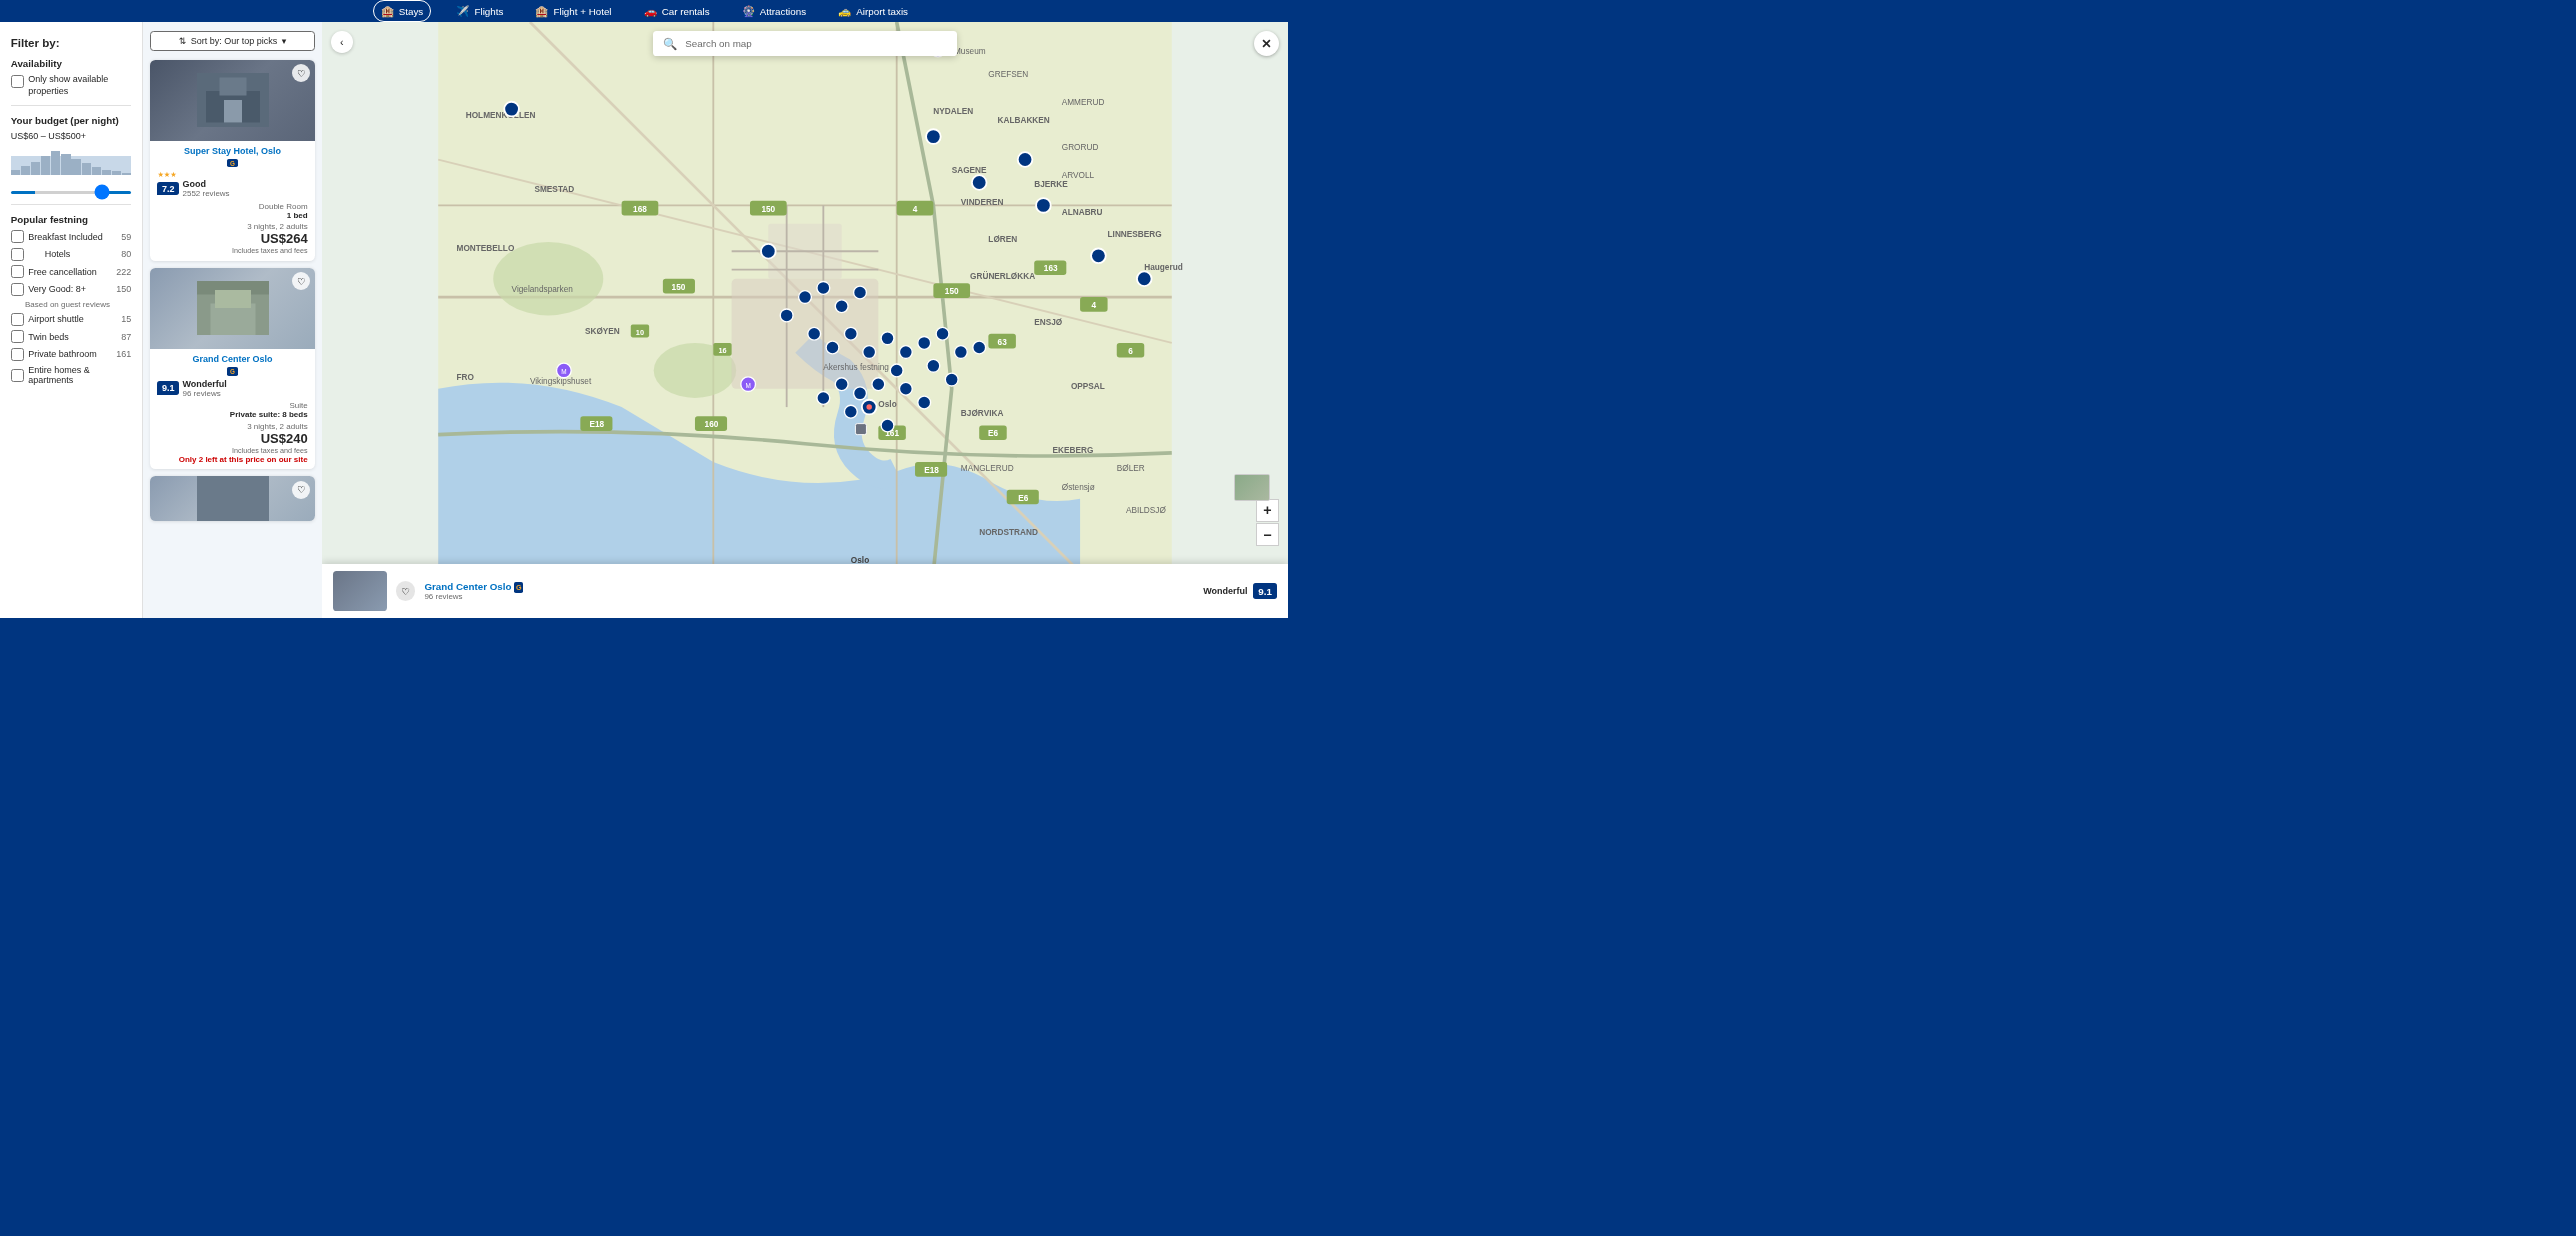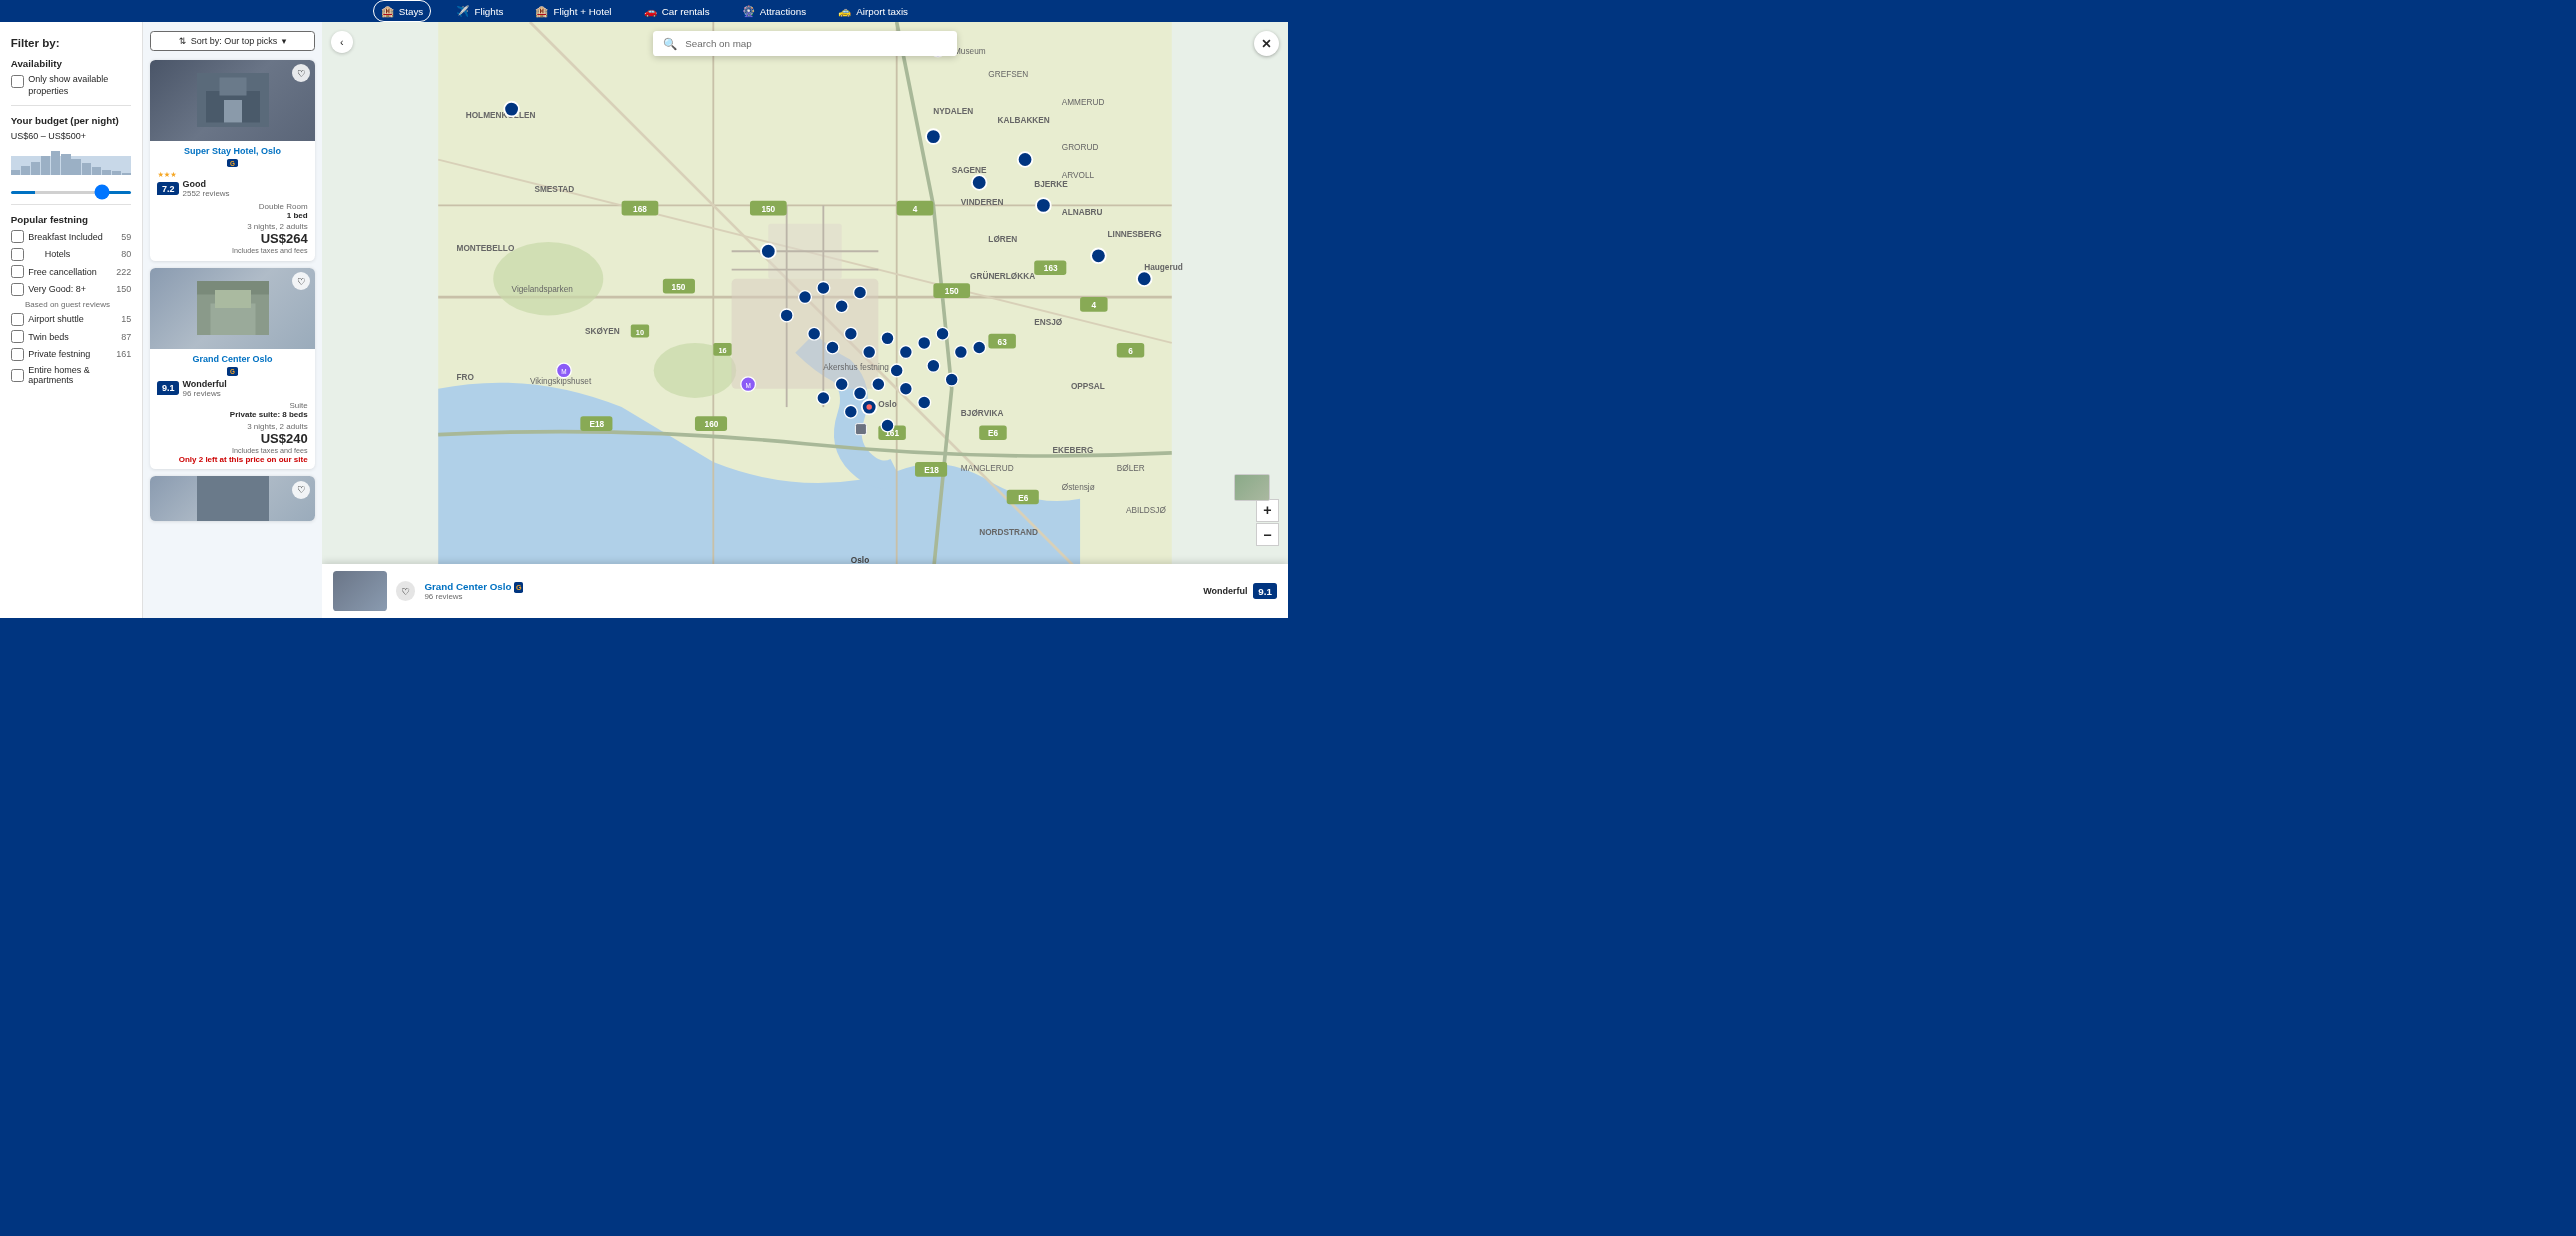--- a/index.html
+++ b/index.html
@@ -508,21 +508,21 @@
     <div class="filter-row">
       <div style="display:flex;align-items:center;gap:4.5px">
         <input type="checkbox" style="">
         <span class="filter-row-label">Twin beds</span>
       </div>
       <span class="filter-count">87</span>
     </div>
     <div class="filter-row">
       <div style="display:flex;align-items:center;gap:4.5px">
         <input type="checkbox" style="">
-        <span class="filter-row-label">Private festning</span>
+        <span class="filter-row-label">Private bathroom</span>
       </div>
       <span class="filter-count">161</span>
     </div>
     <div class="filter-row">
       <div style="display:flex;align-items:center;gap:4.5px">
         <input type="checkbox" style="">
         <span class="filter-row-label">Entire homes &amp; apartments</span>
       </div>
     </div>
   </div>

